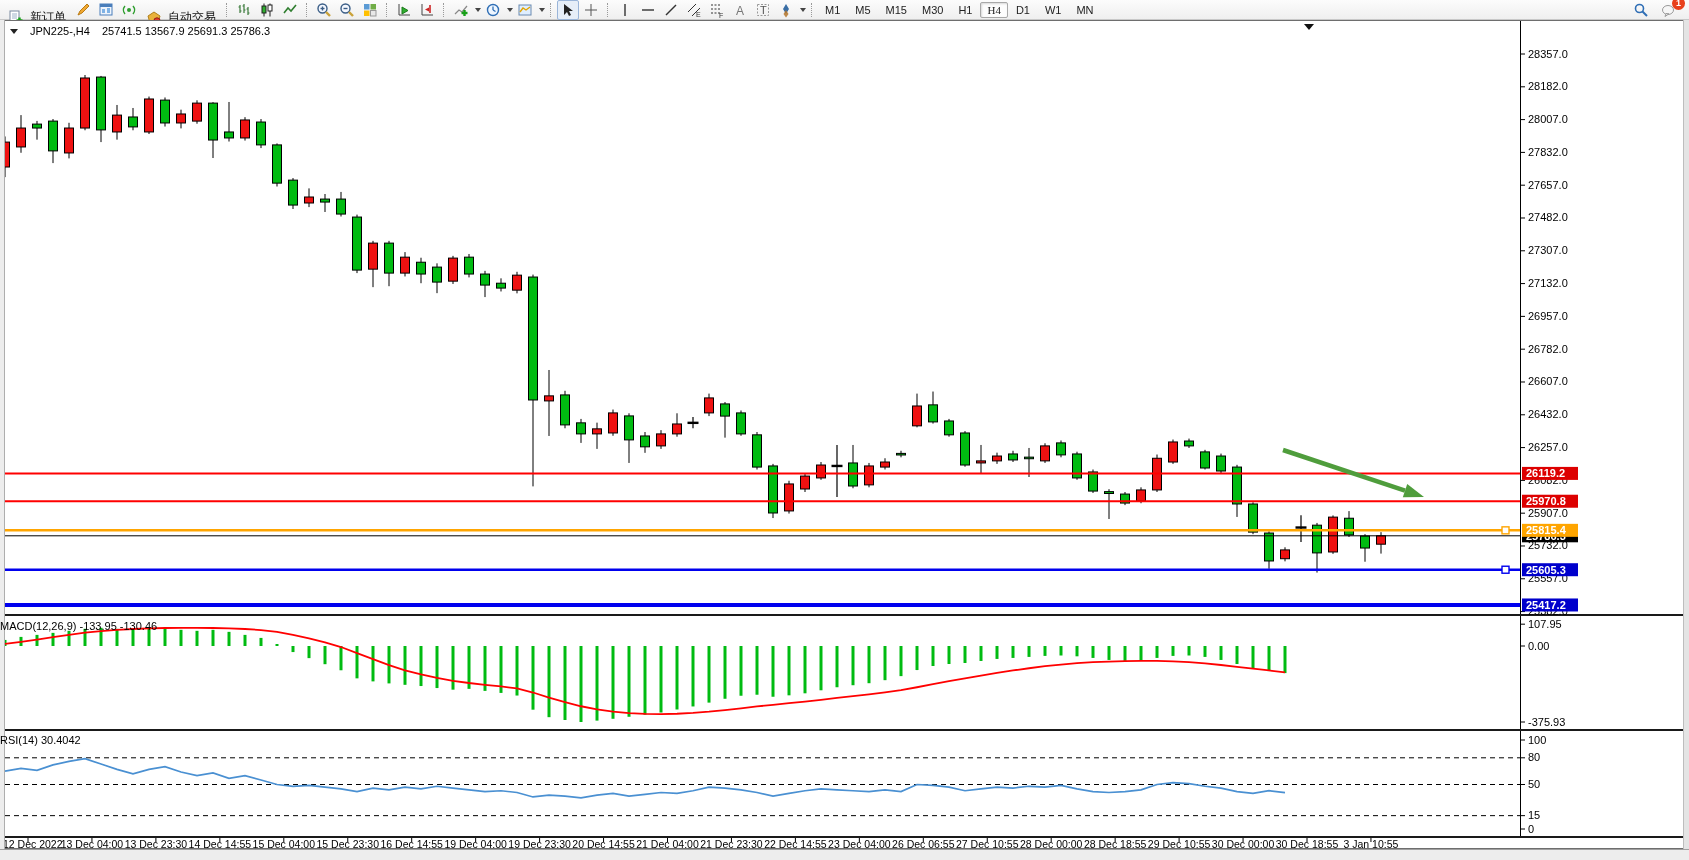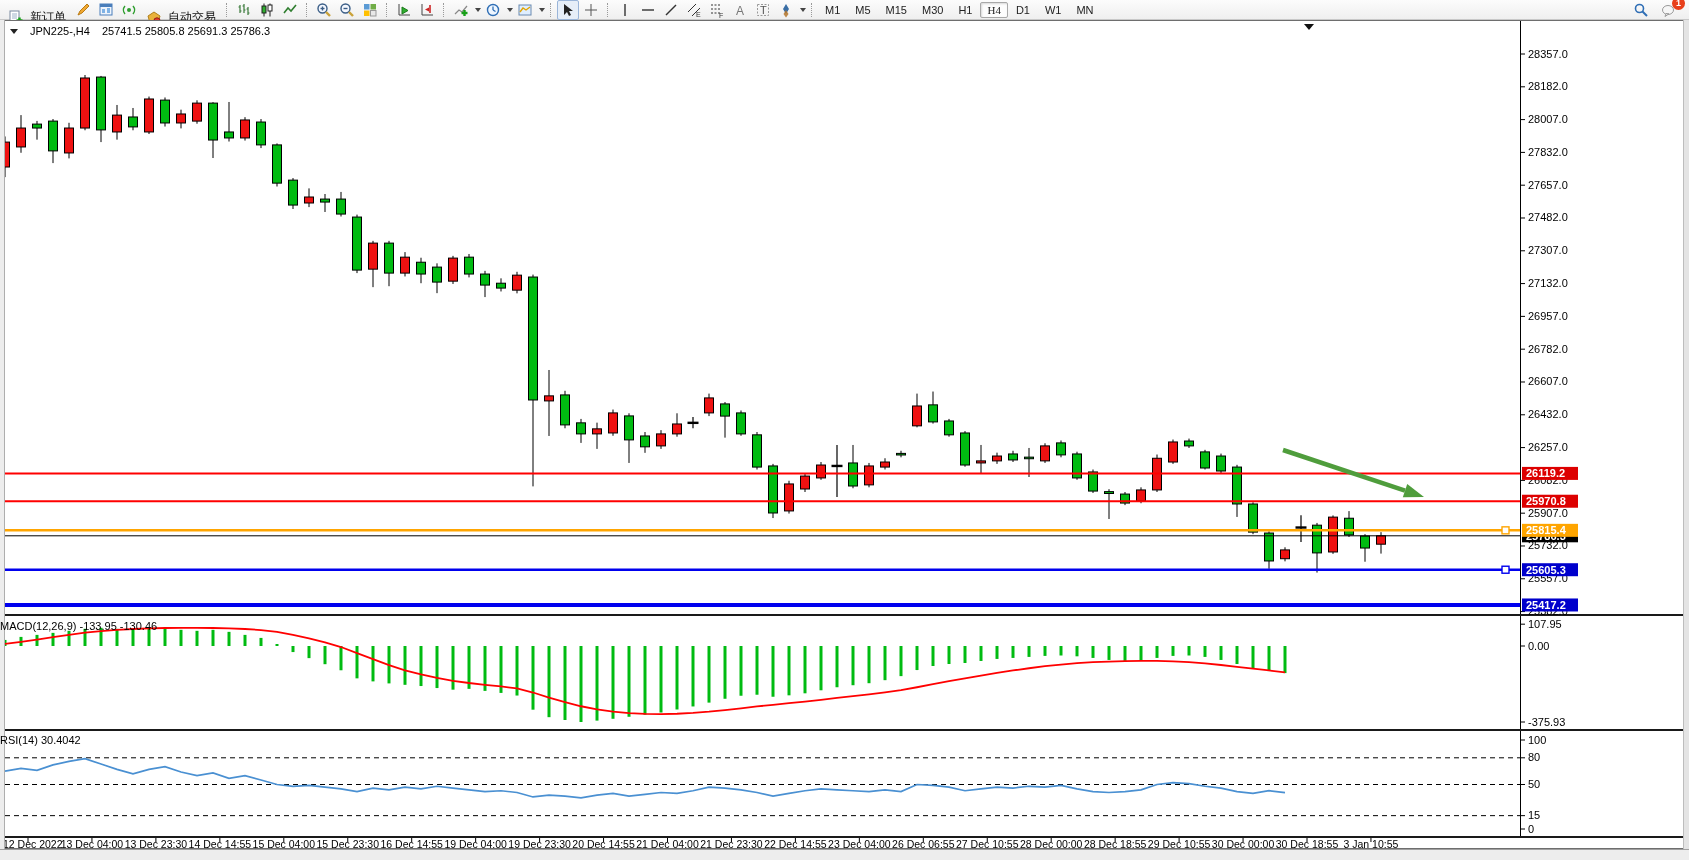--- a/index.html
+++ b/index.html
@@ -651,21 +651,21 @@
         <text x="1526" y="553.5236140000001" font-size="11" font-weight="bold" fill="#fff">25605.3</text>
         <rect x="1522" y="578.4773159999999" width="56" height="13" fill="#0000cc"></rect>
         <text x="1526" y="588.7773159999998" font-size="11" font-weight="bold" fill="#fff">25417.2</text>
         <rect x="1522" y="503.8466719999997" width="56" height="13" fill="#ffa500"></rect>
         <text x="1526" y="514.1466719999997" font-size="11" font-weight="bold" fill="#fff">25815.4</text>
       </g>
     </svg>
   <div class="symbol-line">
     <span class="tri"></span>
     <span>JPN225-,H4</span>
-    <span>25741.5 25805.8 25691.3 25786.3</span>
+    <span>25741.5 13567.9 25691.3 25786.3</span>
   </div>
   <div class="scroll-marker"></div>
   <div class="panel-label" style="top:600px">MACD(12,26,9) -133.95 -130.46</div>
   <div class="panel-label" style="top:714px">RSI(14) 30.4042</div>
   <div class="edge-left"></div>
   <div class="edge-right"></div>
   <div class="edge-bottom"></div>
 </div>
 
 </body></html>

